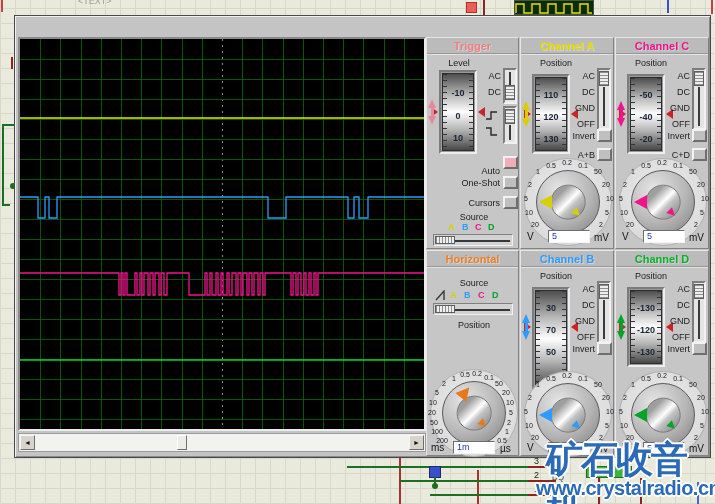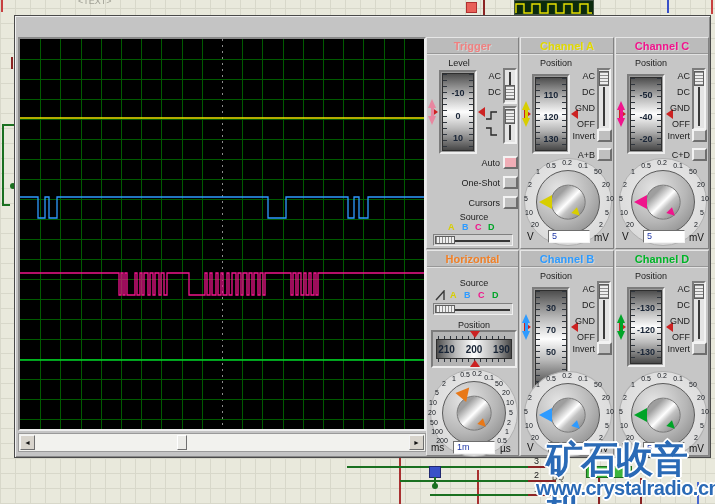--- a/index.html
+++ b/index.html
@@ -301,21 +301,21 @@
     <svg style="position:absolute; left:58px; top:72px;" width="13" height="11">
       <path d="M1 9 H6 V2 H12" fill="none" stroke="#2A2A2A" stroke-width="1.4"></path>
     </svg>
     <svg style="position:absolute; left:58px; top:88px;" width="13" height="11">
       <path d="M1 2 H6 V9 H12" fill="none" stroke="#2A2A2A" stroke-width="1.4"></path>
     </svg>
     <div class="sw" style="left:76px; top:68px; height:38px;">
       <div class="thumb" style="top:1px;"></div>
       <div class="track" style="top:17px; height:15px;"></div>
     </div>
-    <span class="lbl lbl-r" style="left:18px; top:120px; width:55px;">Auto</span>
+    <span class="lbl lbl-r" style="left:18px; top:128px; width:55px;">Auto</span>
     <div class="pbtn active" style="left:76px; top:118px;"></div>
     <span class="lbl lbl-r" style="left:8px; top:140px; width:65px;">One-Shot</span>
     <div class="pbtn" style="left:76px; top:138px;"></div>
     <span class="lbl lbl-r" style="left:8px; top:160px; width:65px;">Cursors</span>
     <div class="pbtn" style="left:76px; top:158px;"></div>
     <span class="lbl lbl-c" style="left:22px; top:174px; width:50px;">Source</span>
     <span class="src-letter" style="left:21px; top:184px; color:#D8CE00;">A</span>
     <span class="src-letter" style="left:35px; top:184px; color:#2E9BFF;">B</span>
     <span class="src-letter" style="left:48px; top:184px; color:#F0148C;">C</span>
     <span class="src-letter" style="left:61px; top:184px; color:#00A428;">D</span>
@@ -451,27 +451,20 @@
     </svg>
     <span class="src-letter" style="left:23px; top:39px; color:#D8CE00;">A</span>
     <span class="src-letter" style="left:37px; top:39px; color:#2E9BFF;">B</span>
     <span class="src-letter" style="left:51px; top:39px; color:#F0148C;">C</span>
     <span class="src-letter" style="left:65px; top:39px; color:#00A428;">D</span>
     <div class="hslider" style="left:6px; top:52px; width:80px;">
       <div class="track"></div>
         <div class="thumb" style="left:1px;"></div>
     </div>
     <span class="lbl lbl-c" style="left:22px; top:69px; width:50px;">Position</span>
-    <div class="drum-h-outer" style="left:4px; top:79px; width:86px; height:38px;">
-      <div class="drum-h">210 200 190</div>
-      <div class="tickT" style="position:absolute; left:5px; right:5px; top:4px; height:3px; background:repeating-linear-gradient(90deg,#30363E 0 1px, transparent 1px 6px);"></div>
-      <div class="tickB" style="position:absolute; left:5px; right:5px; bottom:4px; height:3px; background:repeating-linear-gradient(90deg,#30363E 0 1px, transparent 1px 6px);"></div>
-      <div class="mark-d" style="left:37px; top:-1px;"></div>
-      <div class="mark-u" style="left:37px; bottom:-1px;"></div>
-    </div>
     <div class="kblock" style="left:0px; top:118px; width:94px; height:88px;">
       <div class="kfan" style="left:3px; top:0px; width:88px; height:88px;"></div>
       <div class="kscale">
           <span style="left: 27px; top: 9px;">1</span>
           <span style="left: 38px; top: 5px;">0.5</span>
           <span style="left: 50px; top: 4px;">0.2</span>
           <span style="left: 62px; top: 8px;">0.1</span>
           <span style="left: 17px; top: 14px;">2</span>
           <span style="left: 10px; top: 23px;">5</span>
           <span style="left: 6px; top: 33px;">10</span>

